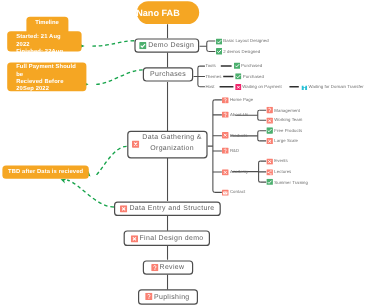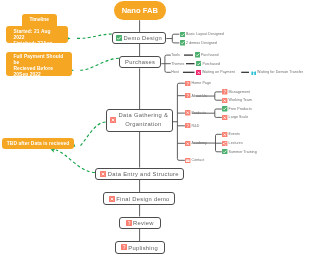--- a/index.html
+++ b/index.html
@@ -9,21 +9,21 @@
 
   svg#wires{position:absolute;left:0;top:0;width:310px;height:254px;}
 
   .node{position:absolute;box-sizing:border-box;background:#fff;
         border:1px solid #4d4d4d;border-radius:3px;
         display:flex;align-items:center;justify-content:center;
         color:#5f5f5f;white-space:nowrap;letter-spacing:.3px;font-size:5.8px;}
 
   .root{position:absolute;box-sizing:border-box;background:#F5A623;
         border-radius:10px;color:#fff;font-weight:bold;
-        display:flex;align-items:center;justify-content:center;}
+        display:flex;align-items:center;justify-content:flex-start;}
 
   .note{position:absolute;box-sizing:border-box;background:#F5A623;
         border-radius:3px;color:#fff;font-weight:bold;letter-spacing:.1px;
         font-size:4.85px;}
 
   .leaf{position:absolute;display:flex;align-items:center;white-space:nowrap;
         color:#6e6e6e;letter-spacing:.05px;font-size:3.6px;}
 
   .ic{display:inline-block;flex:0 0 auto;position:relative;line-height:0;}
 </style>

